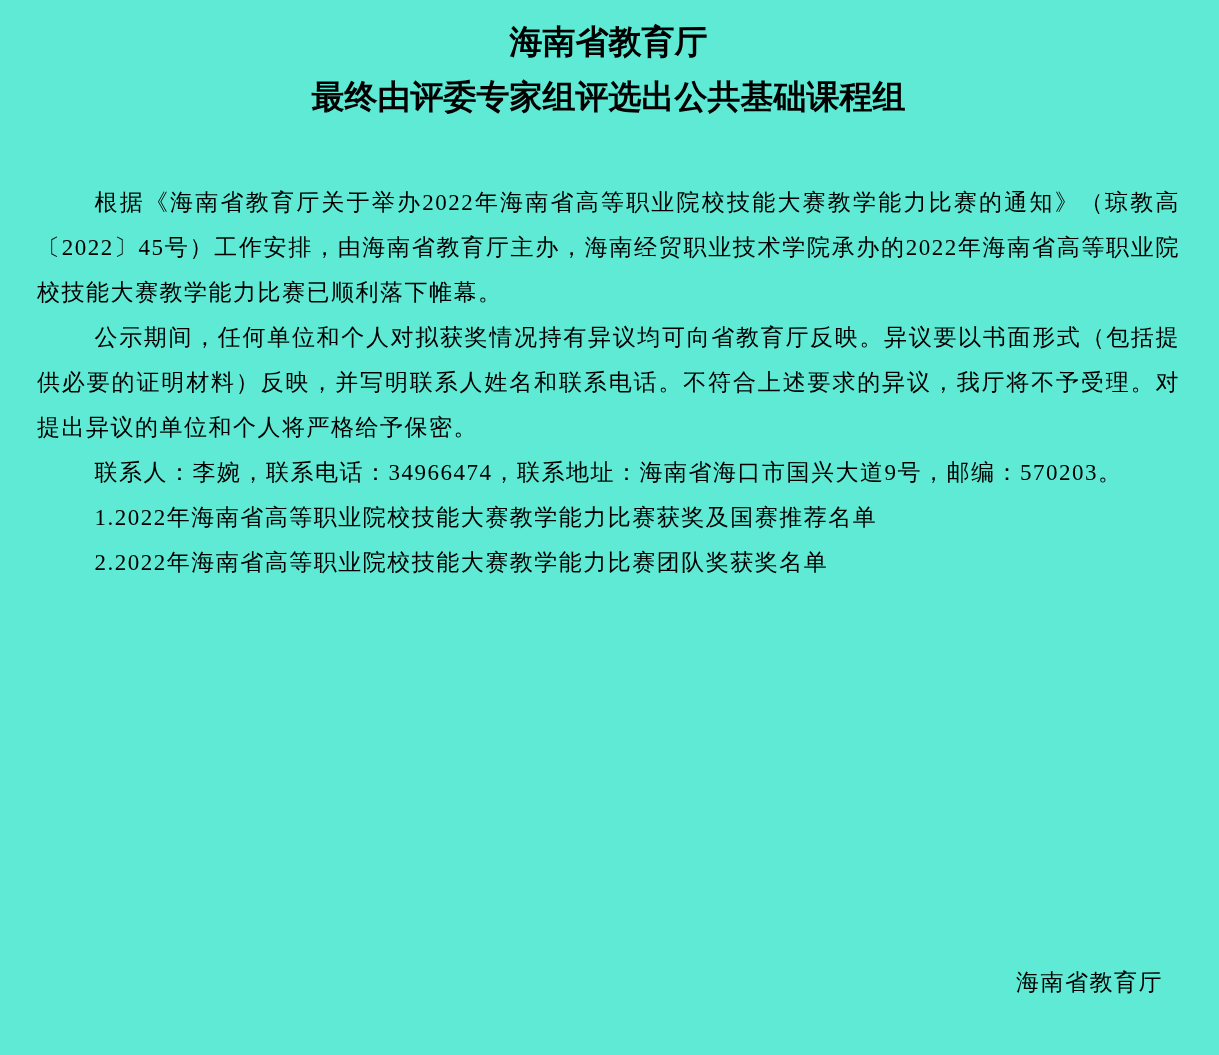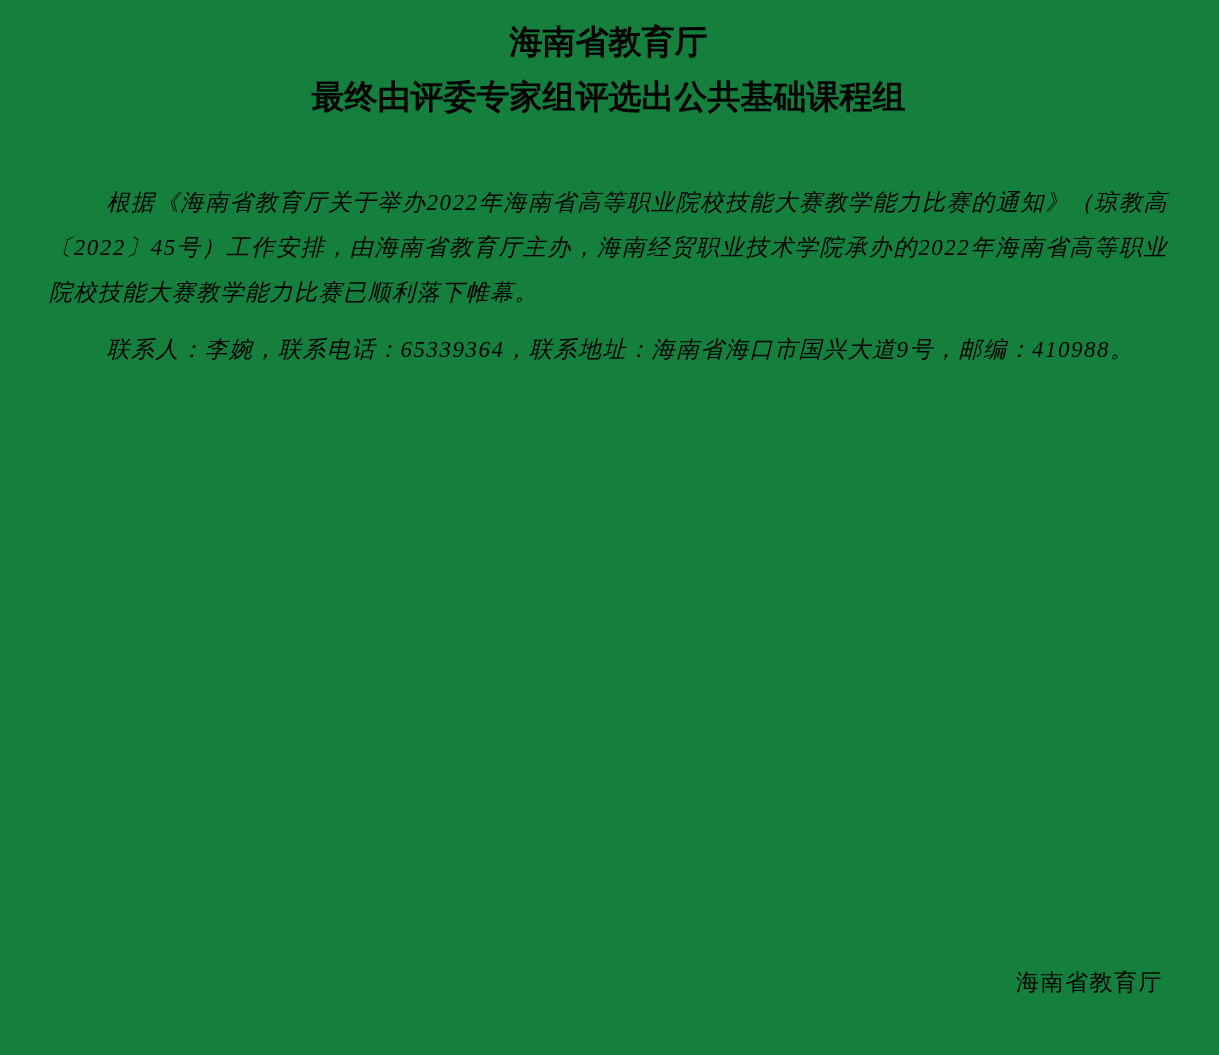--- a/index.html
+++ b/index.html
@@ -4,21 +4,21 @@
 <style>
   html, body {
     margin: 0;
     padding: 0;
     background: #ffffff;
   }
   .page {
     position: relative;
     width: 1219px;
     height: 1055px;
-    background: #15803d;
+    background: #5eead4;
     color: #000000;
     box-sizing: border-box;
     padding: 14px 39px 0 37px;
     overflow: hidden;
     font-family: "Liberation Serif", "DejaVu Serif", serif;
   }
   .doc-title {
     text-align: center;
     font-family: "Liberation Sans", "DejaVu Sans", sans-serif;
     font-weight: 700;
@@ -31,23 +31,22 @@
   }
   .doc-body {
     margin-top: 56px;
     font-size: 23px;
     line-height: 45px;
     letter-spacing: 1.5px;
     text-align: justify;
     text-justify: inter-character;
   }
   .para {
-    margin: 12px;
+    margin: 0;
     text-indent: 2.5em;
-    font-style: italic;
   }
   .attachment-item {
     margin: 0;
     text-indent: 2.5em;
   }
   .signature-block {
     position: absolute;
     right: 56px;
     top: 960px;
     text-align: center;
@@ -64,20 +63,23 @@
 
 <div class="page">
 
   <h1 class="doc-title">
     <span class="title-line">海南省教育厅</span>
     <span class="title-line">最终由评委专家组评选出公共基础课程组</span>
   </h1>
 
   <div class="doc-body">
     <p class="para">根据《海南省教育厅关于举办2022年海南省高等职业院校技能大赛教学能力比赛的通知》（琼教高〔2022〕45号）工作安排，由海南省教育厅主办，海南经贸职业技术学院承办的2022年海南省高等职业院校技能大赛教学能力比赛已顺利落下帷幕。</p>
-    <p class="para">联系人：李婉，联系电话：65339364，联系地址：海南省海口市国兴大道9号，邮编：410988。</p>
+    <p class="para">公示期间，任何单位和个人对拟获奖情况持有异议均可向省教育厅反映。异议要以书面形式（包括提供必要的证明材料）反映，并写明联系人姓名和联系电话。不符合上述要求的异议，我厅将不予受理。对提出异议的单位和个人将严格给予保密。</p>
+    <p class="para">联系人：李婉，联系电话：34966474，联系地址：海南省海口市国兴大道9号，邮编：570203。</p>
+    <p class="attachment-item">1.2022年海南省高等职业院校技能大赛教学能力比赛获奖及国赛推荐名单</p>
+    <p class="attachment-item">2.2022年海南省高等职业院校技能大赛教学能力比赛团队奖获奖名单</p>
   </div>
 
   <div class="signature-block">
     <span class="signature-line">海南省教育厅</span>
   </div>
 
 </div>
 
 </body></html>

